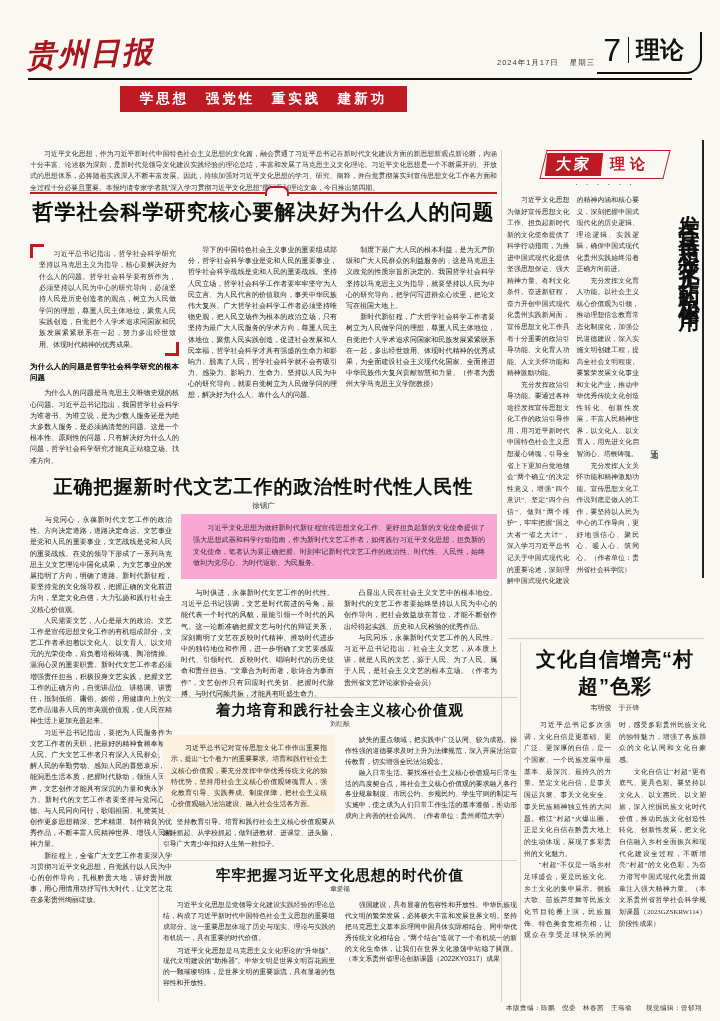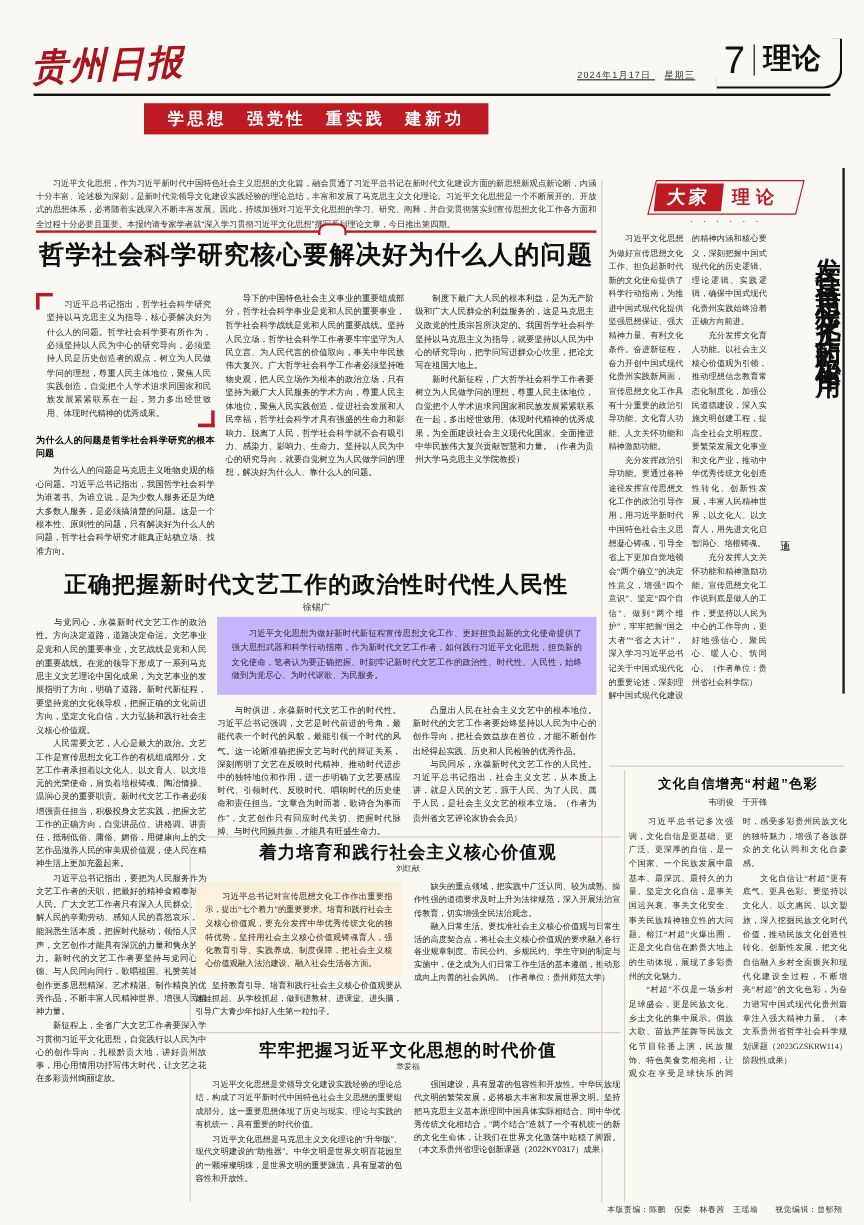--- a/index.html
+++ b/index.html
@@ -42,21 +42,21 @@
   .quote-block{position:relative;padding:5px 3px 5px 9px;font-size:7px;line-height:1.62;
                text-align:justify;white-space:pre-line;}
   .quote-block::before{content:"";position:absolute;left:0;top:0;width:11px;height:11px;
                border-left:3px solid #bd1a24;border-top:3px solid #bd1a24;}
   .quote-block::after{content:"";position:absolute;right:0;bottom:0;width:11px;height:11px;
                border-right:3px solid #bd1a24;border-bottom:3px solid #bd1a24;}
   .subhead{font-size:7.5px;font-weight:800;line-height:1.5;margin:5px 0 4px;text-align:justify;color:#000;}
 
   
   .a2-head{font-size:19px;}
-  .a2-box{background:#c4b5fd;padding:9px 12px;font-size:7px;line-height:1.68;text-align:justify;white-space:pre-line;}
+  .a2-box{background:#f9a8d4;padding:9px 12px;font-size:7px;line-height:1.68;text-align:justify;white-space:pre-line;}
   .a2-cols{display:flex;gap:10px;margin-top:8px;}
   .a2-col{width:153px;height:120px;overflow:hidden;}
 
   
   .small-head{font-size:14.5px;}
   .a34-author{font-size:6.5px;}
   .a34-cols{display:flex;gap:10px;margin-top:6px;}
   .a34-col{width:172px;overflow:hidden;}
   .a3-box{background:#fbf1de;padding:7px 8px;font-size:6.8px;line-height:1.66;text-align:justify;
           white-space:pre-line;height:64px;overflow:hidden;}
@@ -70,34 +70,34 @@
               padding:2px 10px;transform:skewX(-6deg);}
   .badge-sec{color:#bd1a24;font-size:15px;font-weight:800;letter-spacing:5px;margin-left:8px;}
   .badge-dots{text-align:center;color:#bd1a24;font-size:8px;letter-spacing:3px;line-height:1;margin-top:2px;}
   .badge-dots::after{content:"· · · · · ·";}
   .ra-text{column-count:2;column-gap:7px;font-size:6.8px;line-height:1.7;text-align:justify;
            white-space:pre-line;font-family:"Liberation Serif","DejaVu Serif",serif;color:#2b2b2b;
            height:438px;overflow:hidden;}
   .vert-head{writing-mode:vertical-rl;text-orientation:upright;font-weight:900;font-size:21px;
              letter-spacing:7px;color:#0f0f0f;}
   .vert-author{writing-mode:vertical-rl;text-orientation:upright;font-size:8.5px;color:#333;}
-  .rb-head{font-size:11px;}
+  .rb-head{font-size:20px;}
   .rb-cols{column-count:2;column-gap:8px;font-size:6.8px;line-height:1.72;text-align:justify;
            white-space:pre-line;font-family:"Liberation Serif","DejaVu Serif",serif;color:#2b2b2b;
            height:300px;overflow:hidden;margin-top:6px;}
 
   .footer-credits{font-size:6.5px;color:#333;letter-spacing:0.5px;}
 </style>
 </head>
 <body>
 
 <div class="page">
 
   <div class="abs masthead" style="left:26px;top:34px;">贵州日报</div>
-  <div class="abs dateline" style="left:481px;top:58px;text-decoration:underline;">
+  <div class="abs dateline" style="left:497px;top:58px;">
     <span>2024年1月17日</span>
     <span style="margin-left:8px;">星期三</span>
   </div>
   <div class="abs" style="right:18px;top:32px;">
     <div class="pageno-wrap">
       <span class="pageno-num">7</span>
       <span class="pageno-div"></span>
       <span class="pageno-sec">理论</span>
     </div>
   </div>

